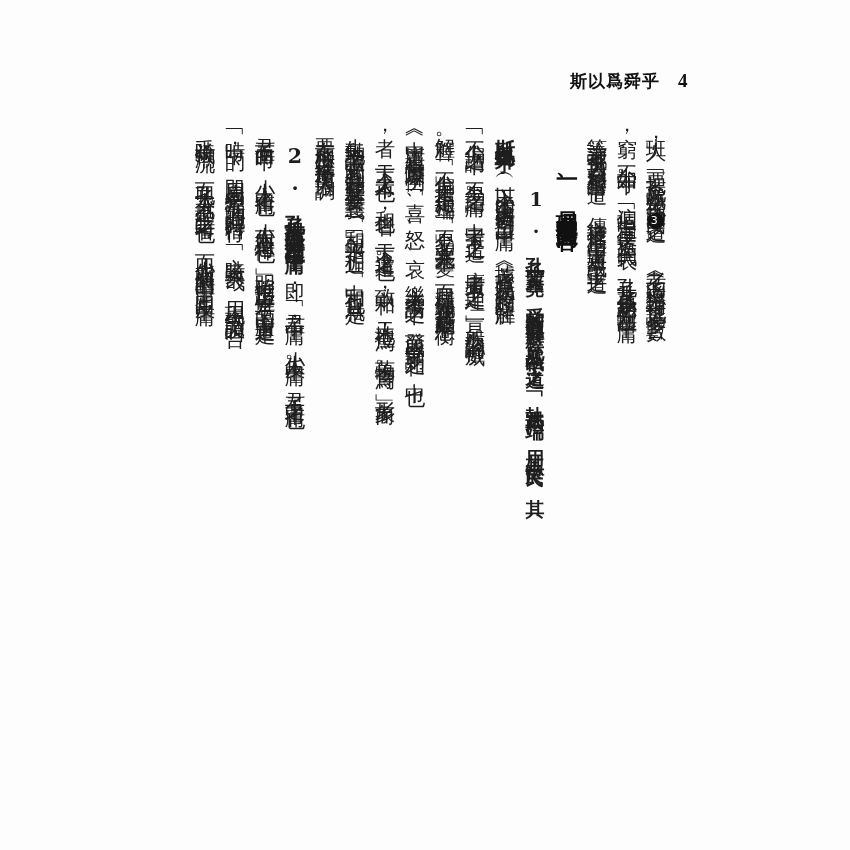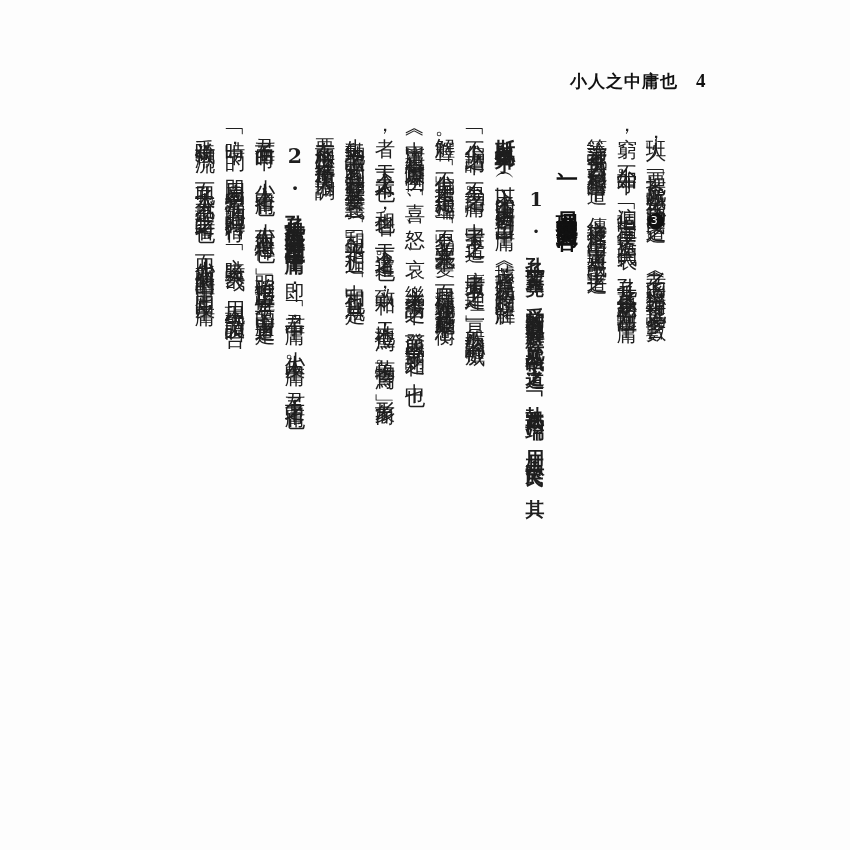--- a/index.html
+++ b/index.html
@@ -19,21 +19,21 @@
   .note-ref { display: inline-block; background: #111; color: #fff; border-radius: 50%;
               font-size: 11px; width: 16px; height: 16px; line-height: 16px; text-align: center;
               text-orientation: mixed; writing-mode: horizontal-tb; margin: 2px 0; font-family: "DejaVu Sans", sans-serif; }
 </style>
 </head>
 <body>
 
 <div class="page">
 
   <div class="running-head">
-    <span>小人之中庸也</span><span class="pno">4</span>
+    <span>斯以爲舜乎</span><span class="pno">4</span>
   </div>
 
   <div class="col" style="left:642px; top:122px;">
     <span>班人」，要把「允厥執中」作爲治國安民之道</span><span class="note-ref">3</span><span>。老子的《道德經》裡也認爲「多言數</span>
   </div>
   <div class="col" style="left:613px; top:122px;">窮，不如守中」。這個「中」字便是「道」的代表。孔子及其孫子思和孟軻在《中庸》</div>
   <div class="col" style="left:583px; top:122px;">等論著裡都大力肯定和贊譽「中道」。傳之後世常稱「中庸之道」或「中正之道」。</div>
 
   <div class="heading" style="left:552px; top:168px;">一、易理中道的主要內容</div>
 

